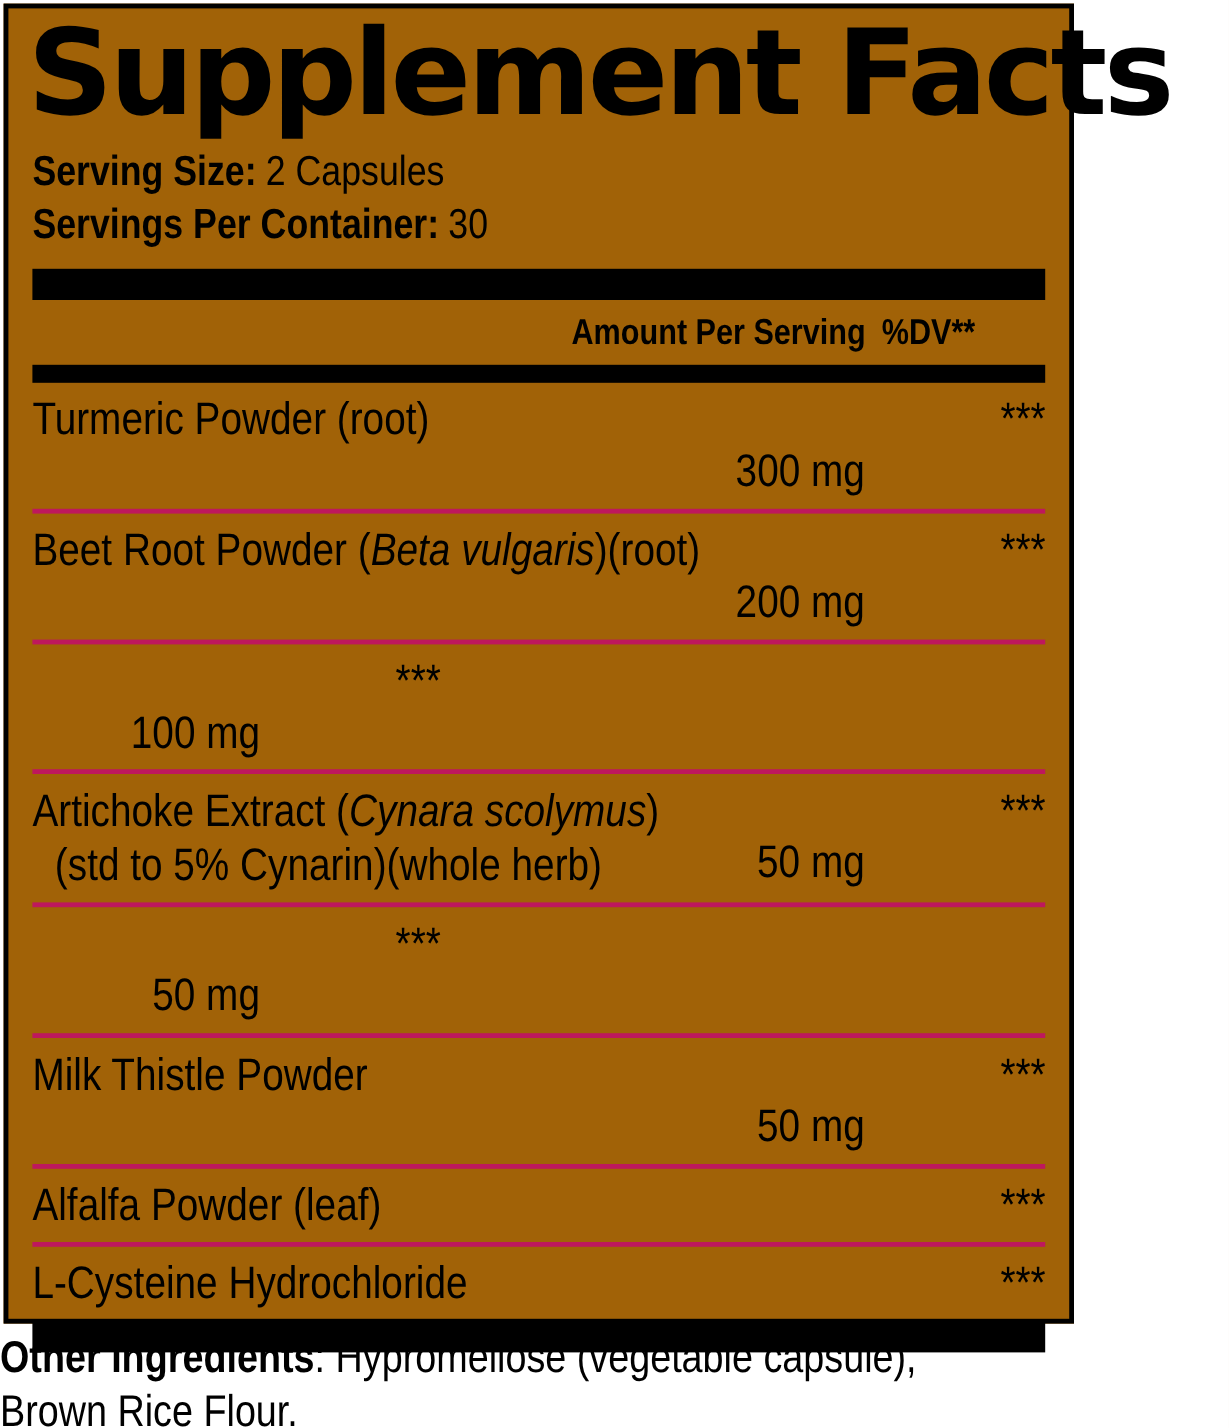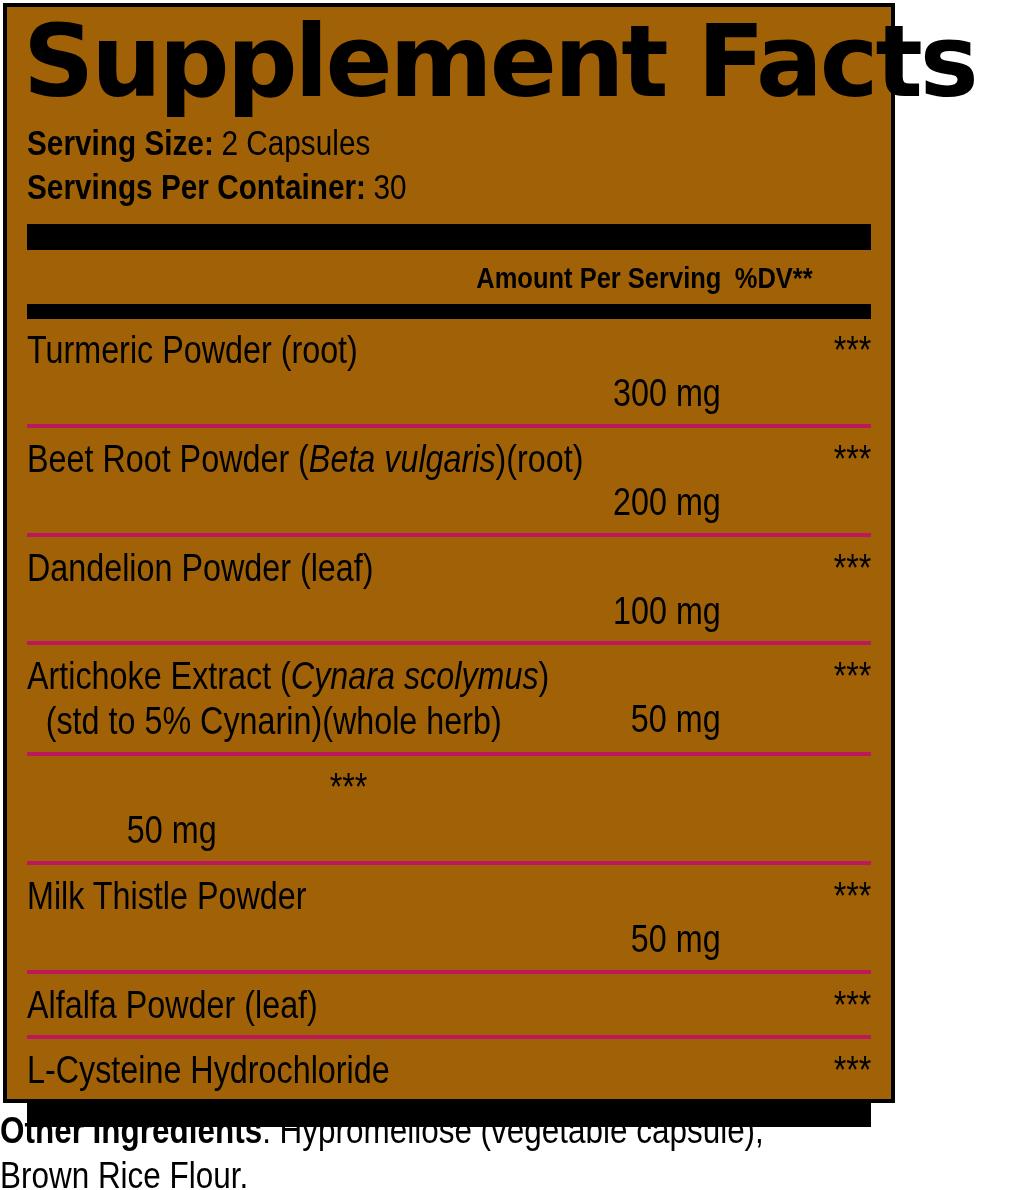--- a/index.html
+++ b/index.html
@@ -110,23 +110,20 @@
           <div class="cell-dv"><span class="cond-r">***</span></div>
         </div>
         <div class="trow">
           <div class="cell-name">
             <div class="cond"><span>Beet Root Powder (</span><span style="font-style: italic;">Beta vulgaris</span><span>)(root)</span></div>
           </div>
           <div class="cell-amt"><span class="cond-r">200 mg</span></div>
           <div class="cell-dv"><span class="cond-r">***</span></div>
         </div>
         <div class="trow">
-          <div class="cell-name">
-            <div class="cond"><span>Dandelion Powder (leaf)</span></div>
-          </div>
           <div class="cell-amt"><span class="cond-r">100 mg</span></div>
           <div class="cell-dv"><span class="cond-r">***</span></div>
         </div>
         <div class="trow">
           <div class="cell-name">
             <div class="cond"><span>Artichoke Extract (</span><span style="font-style: italic;">Cynara scolymus</span><span>)</span></div>
             <div class="cond sub">(std to 5% Cynarin)(whole herb)</div>
           </div>
           <div class="cell-amt"><span class="cond-r">50 mg</span></div>
           <div class="cell-dv"><span class="cond-r">***</span></div>

